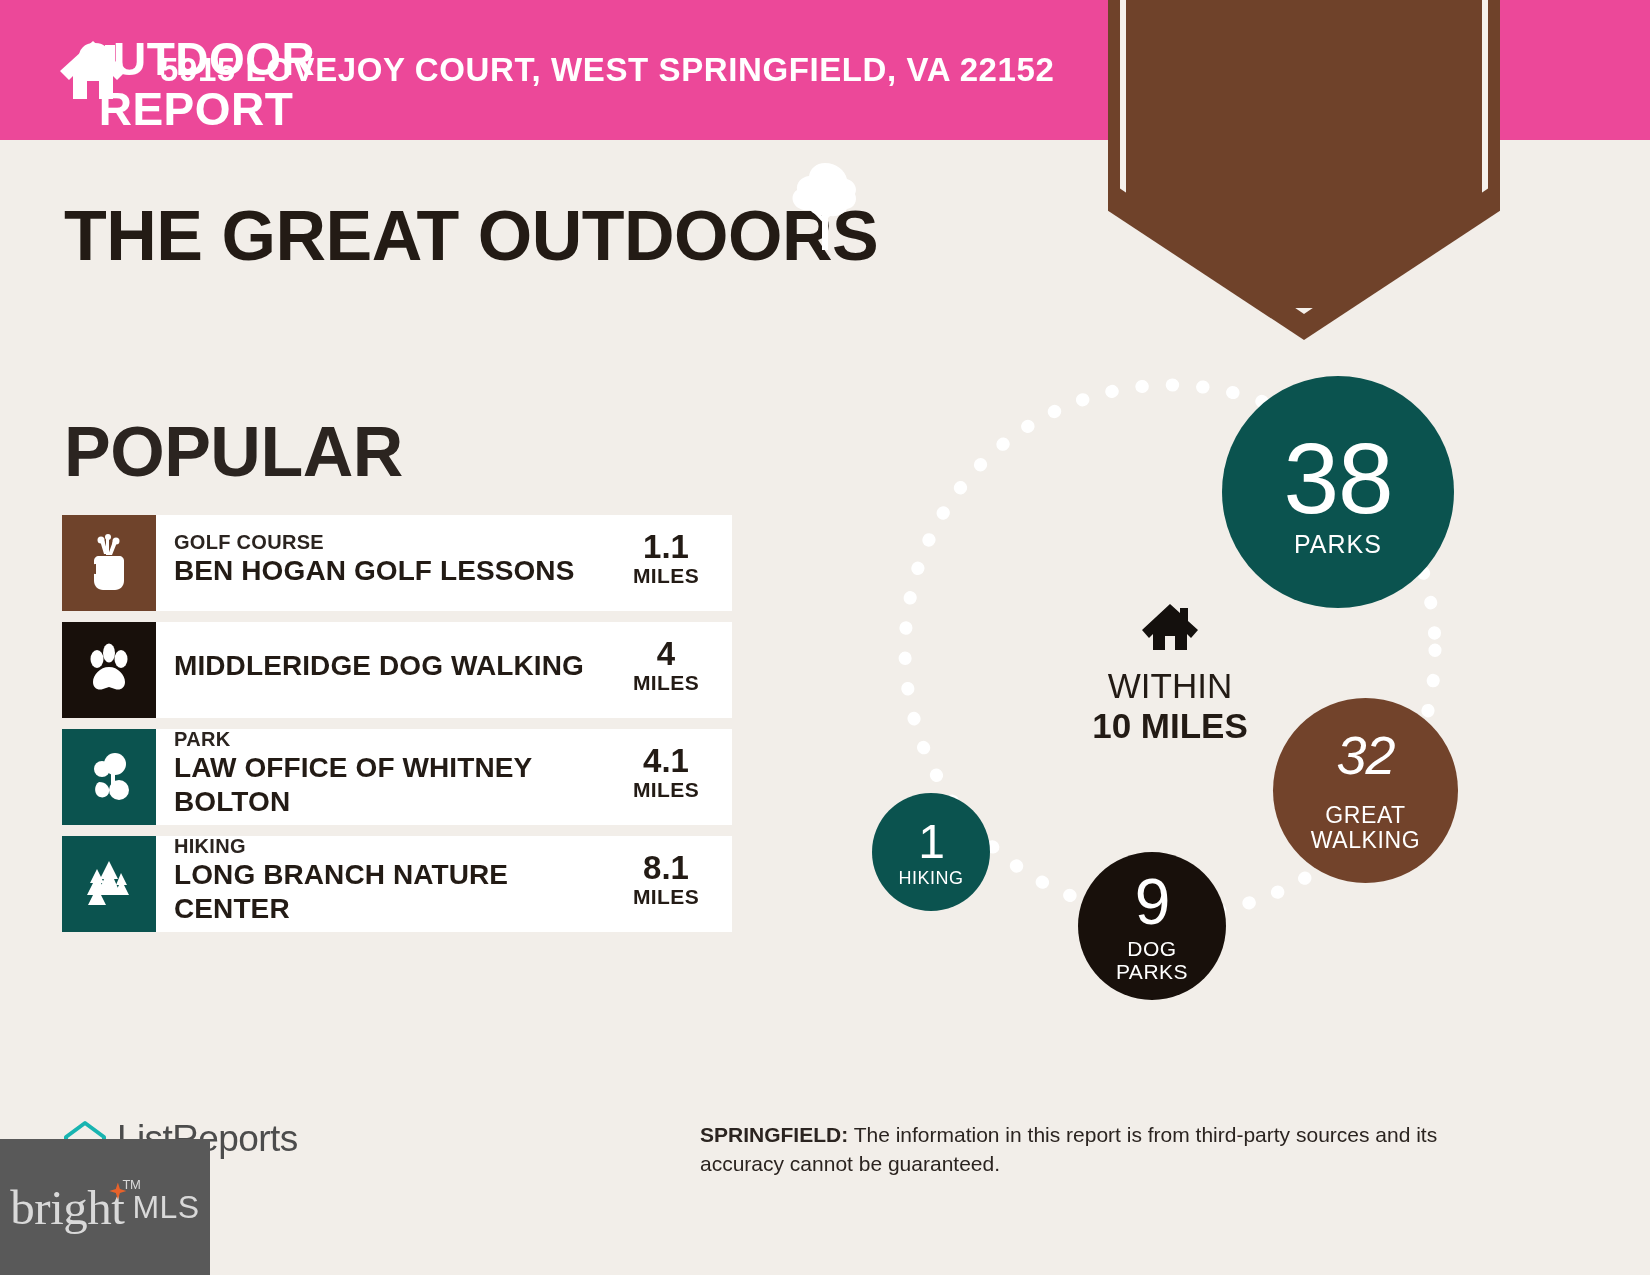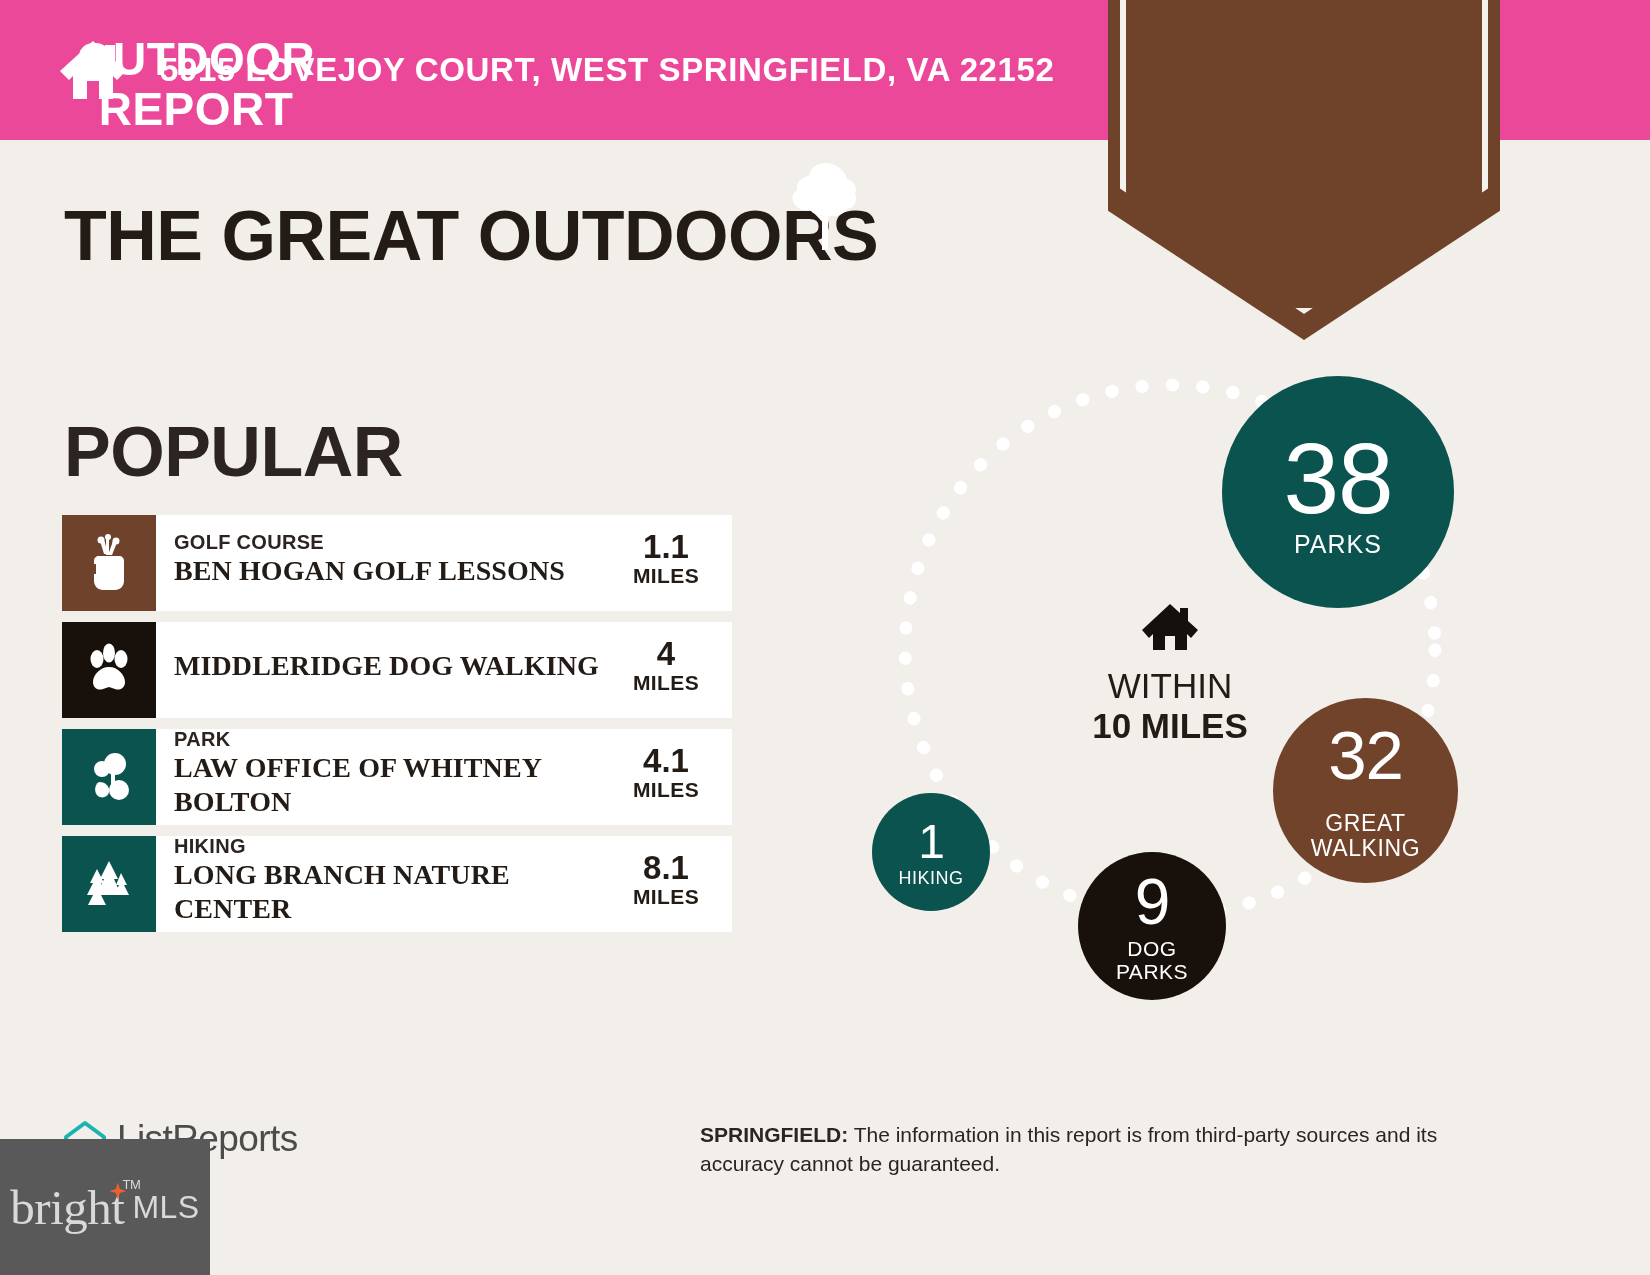--- a/index.html
+++ b/index.html
@@ -85,21 +85,20 @@
     padding:0 10px 8px 18px;min-width:0;
   }
   .row-texts{min-width:0;}
   .row-cat{
     font-size:20px;font-weight:700;color:#2B2420;letter-spacing:.3px;
     line-height:24px;
   }
   .row-name{
     font-size:28px;font-weight:700;color:#231B15;letter-spacing:.1px;
     line-height:34px;
-    font-family:Liberation Serif, serif;
   }
   .row-dist{
     text-align:center;min-width:92px;padding-right:10px;
   }
   .row-dist .num{
     font-size:33px;font-weight:700;color:#231B15;line-height:34px;display:block;
   }
   .row-dist .unit{
     font-size:21px;font-weight:700;color:#231B15;letter-spacing:.4px;display:block;
   }
@@ -113,21 +112,21 @@
     color:#FFFFFF;text-align:center;line-height:1;
   }
   .bubble .val{font-weight:300;letter-spacing:-1px;}
   .bubble .lbl{font-weight:400;}
 
   #b-parks{left:402px;top:16px;width:232px;height:232px;background:#0B534F;}
   #b-parks .val{font-size:100px;margin-bottom:4px;}
   #b-parks .lbl{font-size:25px;letter-spacing:1px;}
 
   #b-golf{left:453px;top:338px;width:185px;height:185px;background:#72432B;}
-  #b-golf .val{font-size:69px;margin-bottom:21px;}
+  #b-golf .val{font-size:54px;margin-bottom:21px;font-style:italic;}
   #b-golf .lbl{font-size:23px;line-height:25px;letter-spacing:.6px;}
 
   #b-dog{left:258px;top:492px;width:148px;height:148px;background:#18100B;}
   #b-dog .val{font-size:64px;margin-bottom:3px;}
   #b-dog .lbl{font-size:21px;line-height:23px;letter-spacing:.5px;}
 
   #b-hike{left:52px;top:433px;width:118px;height:118px;background:#0B534F;}
   #b-hike .val{font-size:48px;margin-bottom:3px;}
   #b-hike .lbl{font-size:18px;letter-spacing:.5px;}
 

